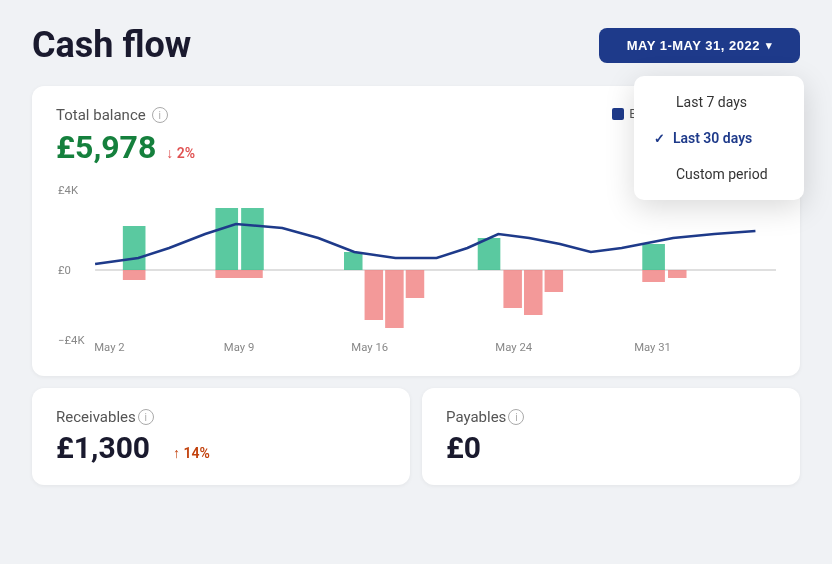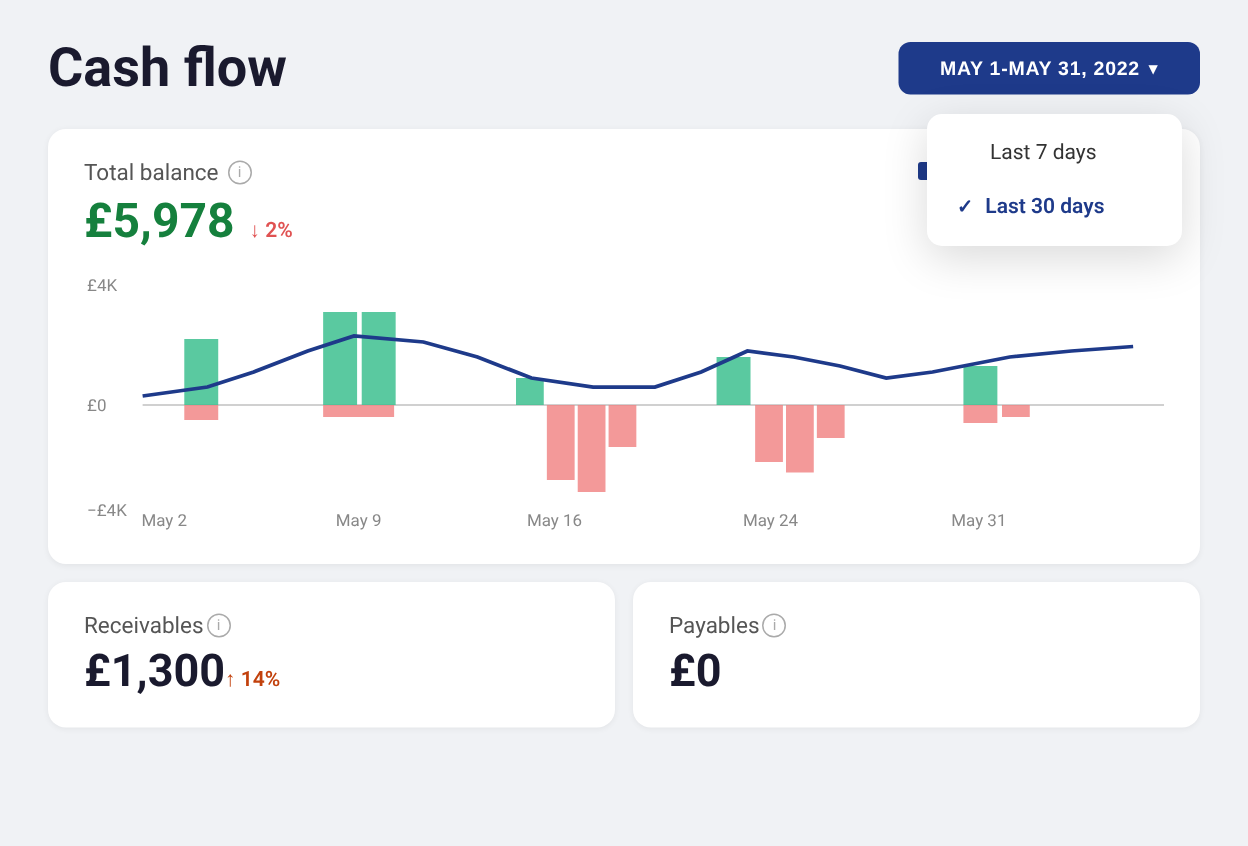--- a/index.html
+++ b/index.html
@@ -139,21 +139,21 @@
     .sub-balance {
       font-size: 30px;
       font-weight: 700;
       color: #1a1a2e;
     }
 
     
     .dropdown {
       position: absolute;
       top: 76px;
-      right: 44px;
+      right: 28px;
       background: white;
       border-radius: 10px;
       box-shadow: 0 8px 30px rgba(0,0,0,0.15);
       padding: 8px 0;
       min-width: 170px;
       z-index: 100;
     }
     .dropdown-item {
       padding: 10px 20px;
       font-size: 14px;
@@ -185,20 +185,24 @@
   </div>
 
   <div class="dropdown">
     <div class="dropdown-item">
       <span style="width:14px;display:inline-block;"></span>
       <span>Last 7 days</span>
     </div>
     <div class="dropdown-item selected">
       <span class="checkmark">✓</span>
       <span>Last 30 days</span>
+    </div>
+    <div class="dropdown-item">
+      <span style="width:14px;display:inline-block;"></span>
+      <span>Custom period</span>
     </div>
   </div>
 
   <div class="main-card">
     <div class="card-header">
       <div class="card-title">
         <span>Total balance</span>
         <span class="info-icon">i</span>
       </div>
       <div class="legend">
@@ -257,21 +261,21 @@
       </svg>
     </div>
   </div>
 
   <div class="bottom-cards">
     <div class="sub-card">
       <div class="sub-card-title">
         <span>Receivables</span>
         <span class="info-icon">i</span>
       </div>
-      <div style="display:flex;align-items:baseline;gap:0;">
+      <div style="display:flex;align-items:baseline;gap:23px;">
         <span class="sub-balance">£1,300</span>
         <span class="change-up">↑ 14%</span>
       </div>
     </div>
     <div class="sub-card">
       <div class="sub-card-title">
         <span>Payables</span>
         <span class="info-icon">i</span>
       </div>
       <span class="sub-balance">£0</span>

